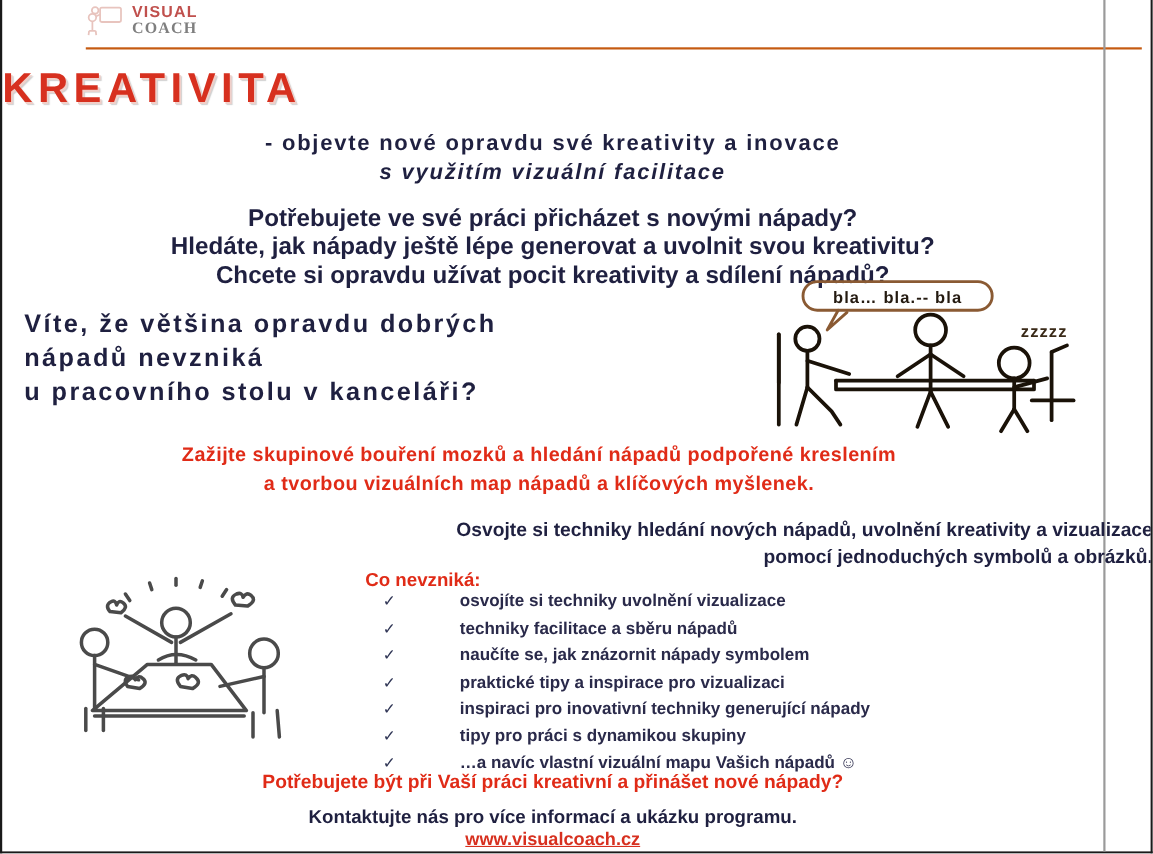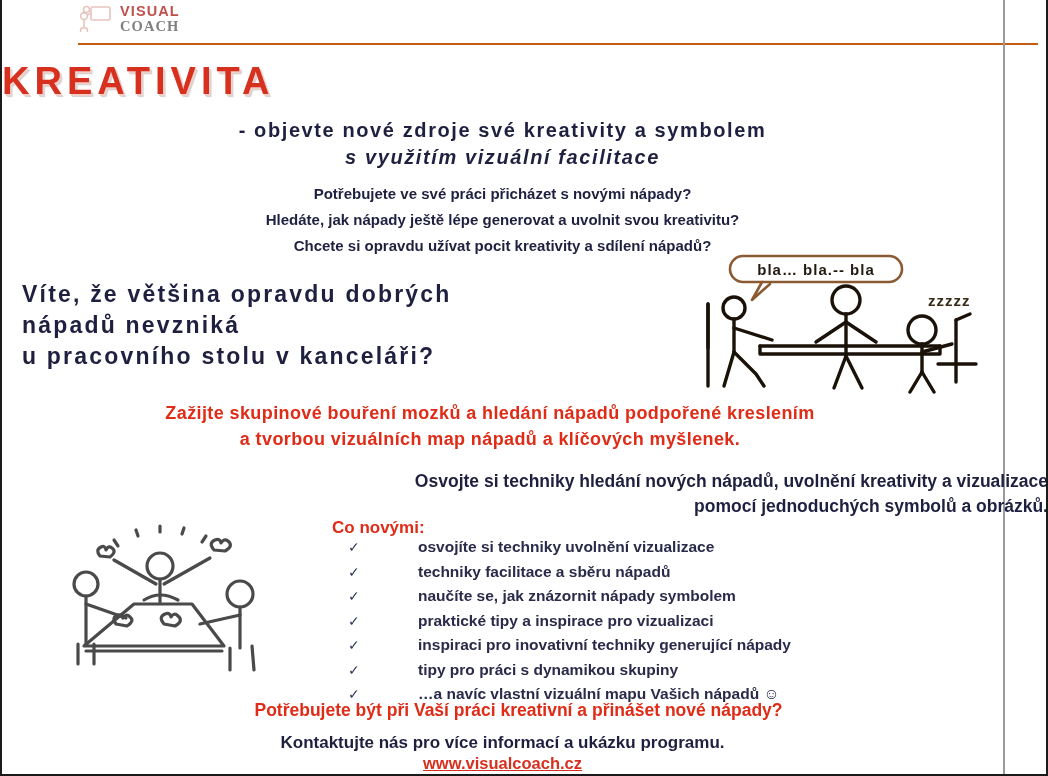--- a/index.html
+++ b/index.html
@@ -90,21 +90,21 @@
   }
   #subtitle-1 { top: 119px; }
   #subtitle-2 { top: 146px; font-style: italic; }
 
   
   .question {
     position: absolute;
     left: 0;
     width: 1001px;
     text-align: center;
-    font-size: 15px;
+    font-size: 22px;
     font-weight: bold;
     color: #1F2040;
     font-family: "Liberation Sans", sans-serif;
   }
   #question-1 { top: 185px; }
   #question-2 { top: 211px; }
   #question-3 { top: 237px; }
 
   
   .statement {
@@ -189,21 +189,20 @@
   
   #footer-red {
     position: absolute;
     left: 0; top: 700px;
     width: 1001px;
     text-align: center;
     font-size: 17.5px;
     font-weight: bold;
     color: #E02B17;
     font-family: "Liberation Sans", sans-serif;
-    padding-left: 16px;
   }
   #footer-contact {
     position: absolute;
     left: 0; top: 733px;
     width: 1001px;
     text-align: center;
     font-size: 17px;
     font-weight: bold;
     color: #1F2040;
     font-family: "Liberation Sans", sans-serif;
@@ -252,21 +251,21 @@
       <div class="logo-text">
         <div class="logo-l1">VISUAL</div>
         <div class="logo-l2">COACH</div>
       </div>
     </div>
     <div id="header-rule"></div>
   </div>
   <div id="vertical-rule"></div>
 
   <div id="title">KREATIVITA</div>
-  <div class="subtitle" id="subtitle-1">- objevte nové zdroje své kreativity a symbolem</div>
+  <div class="subtitle" id="subtitle-1">- objevte nové opravdu své kreativity a inovace</div>
   <div class="subtitle" id="subtitle-2">s využitím vizuální facilitace</div>
 
   <div class="question" id="question-1">Potřebujete ve své práci přicházet s novými nápady?</div>
   <div class="question" id="question-2">Hledáte, jak nápady ještě lépe generovat a uvolnit svou kreativitu?</div>
   <div class="question" id="question-3">Chcete si opravdu užívat pocit kreativity a sdílení nápadů?</div>
 
   <div class="statement" id="statement-1">Víte, že většina opravdu dobrých</div>
   <div class="statement" id="statement-2">nápadů nevzniká</div>
   <div class="statement" id="statement-3">u pracovního stolu v kanceláři?</div>
 
@@ -348,21 +347,21 @@
       <path d="M30 124 L30 144"></path>
 
       <circle cx="176" cy="74" r="13"></circle>
       <path d="M176 87 L176 128"></path>
       <path d="M176 95 L136 104"></path>
       <path d="M166 128 L166 150"></path>
       <path d="M188 126 L190 150"></path>
     </g>
   </svg>
 
-  <div id="benefits-heading">Co novými:</div>
+  <div id="benefits-heading">Co nevzniká:</div>
   <ul id="benefits-list">
     <li>
       <span class="bullet-check">✓</span>
       <span class="bullet-text">osvojíte si techniky uvolnění vizualizace</span>
     </li>
     <li>
       <span class="bullet-check">✓</span>
       <span class="bullet-text">techniky facilitace a sběru nápadů</span>
     </li>
     <li>

